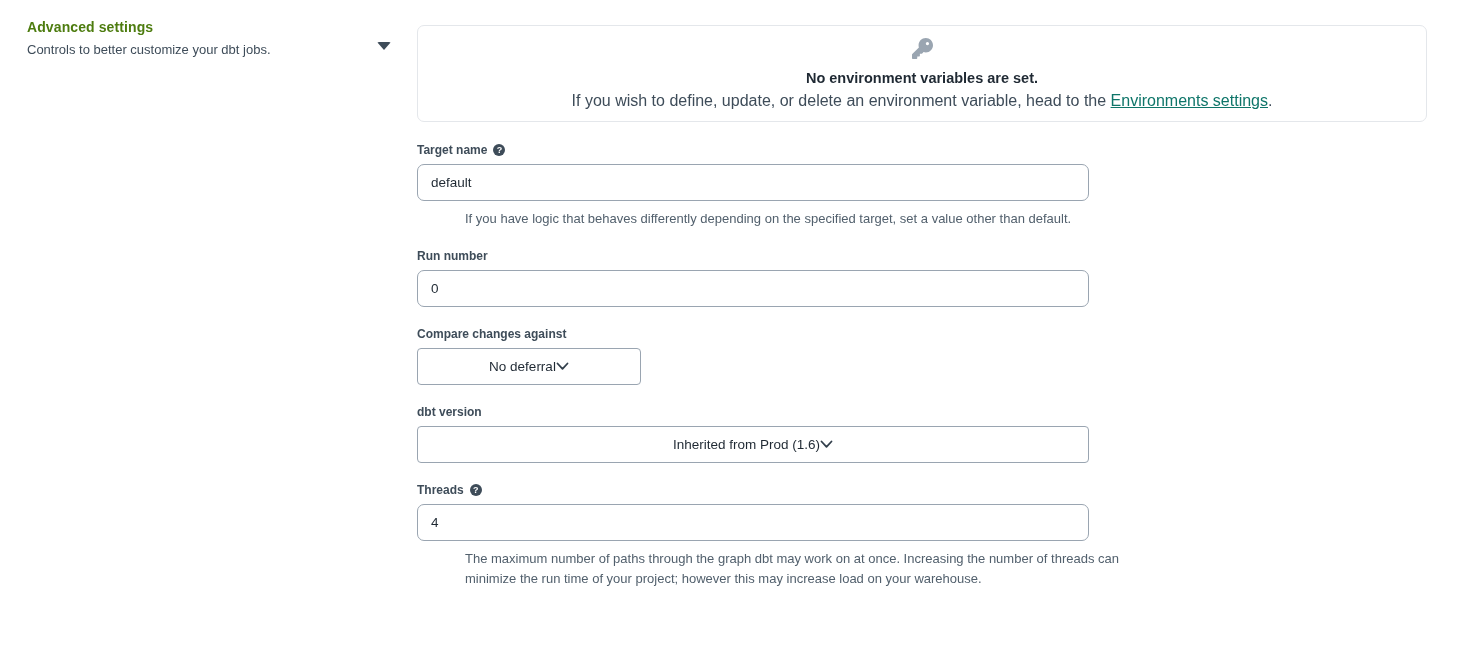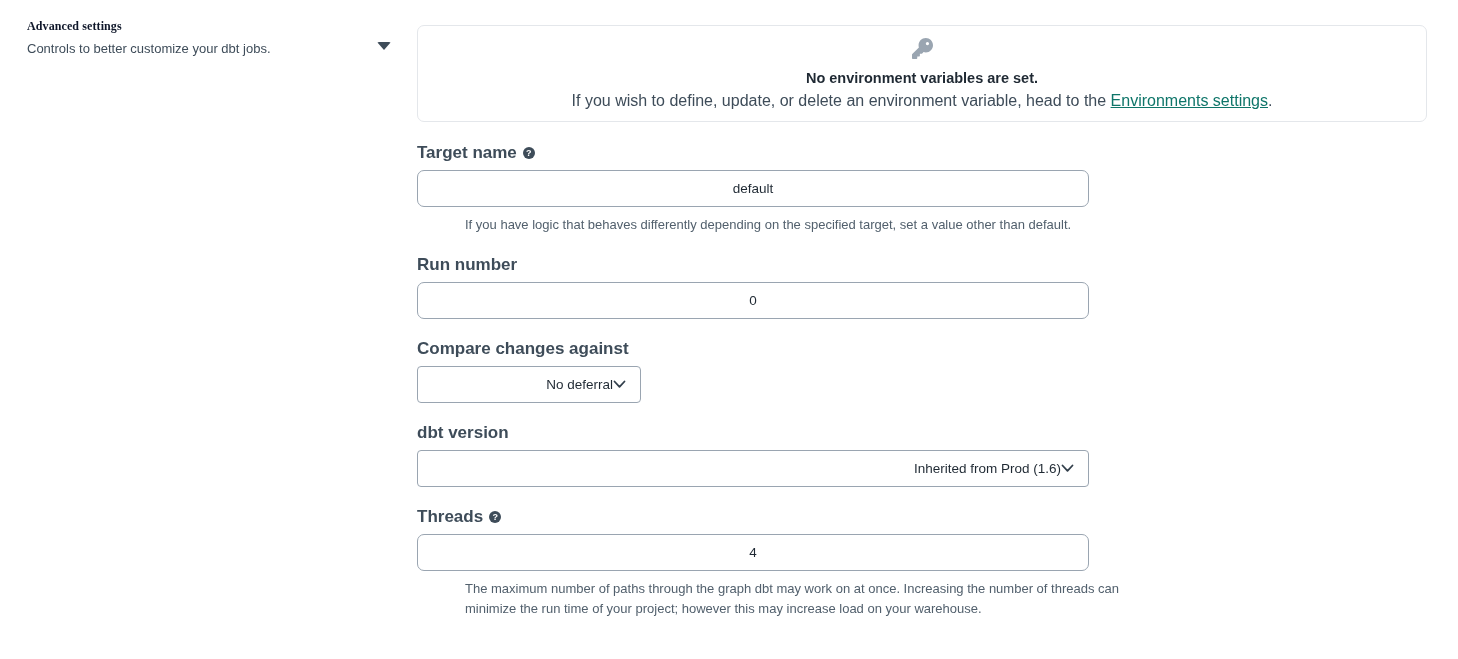--- a/index.html
+++ b/index.html
@@ -7,21 +7,21 @@
   body {
     width: 1458px; height: 659px;
     font-family: "Liberation Sans", sans-serif;
     color: #1f2933;
     overflow: hidden;
   }
   .page { position: relative; width: 1458px; height: 659px; }
 
   
   .header-block { position: absolute; left: 27px; top: 19px; width: 360px; }
-  .page-title { font-size: 12px; font-weight: 700; color: #0f172a; letter-spacing: .1px; font-family: Liberation Serif, serif; }
+  .page-title { font-size: 14px; font-weight: 700; color: #4d7c0f; letter-spacing: .1px; }
   .page-subtitle { margin-top: 7px; font-size: 13px; color: #3e4c59; }
 
   .collapse-toggle {
     position: absolute; left: 374px; top: 36px;
     width: 20px; height: 20px;
     display: flex; align-items: center; justify-content: center;
     cursor: pointer; background: transparent; border: none;
   }
   .triangle-down {
     width: 0; height: 0;
@@ -44,41 +44,41 @@
     background: #ffffff;
   }
   .env-card .key-icon { margin-bottom: 7px; }
   .env-title { font-size: 14.5px; font-weight: 700; color: #1f2933; margin-bottom: 6px; }
   .env-message { font-size: 16px; color: #3e4c59; }
   .env-link { color: #0e7569; text-decoration: underline; cursor: pointer; }
 
   
   .field { margin-bottom: 20px; }
   .label-row { display: flex; align-items: center; gap: 6px; margin-bottom: 7px; }
-  .field-label { font-size: 17px; font-weight: 700; color: #3e4c59; }
+  .field-label { font-size: 12px; font-weight: 700; color: #3e4c59; }
   .help-icon {
     width: 12px; height: 12px; border-radius: 50%;
     background: #3e4c59; color: #ffffff;
     font-size: 9px; font-weight: 700; line-height: 12px;
     display: inline-flex; align-items: center; justify-content: center;
     cursor: pointer;
   }
   .text-input {
     width: 672px; height: 37px;
     border: 1px solid #9aa5b1; border-radius: 7px;
     padding: 0 13px;
     font-family: "Liberation Sans", sans-serif;
     font-size: 13.5px; color: #1f2933;
-    background: #ffffff; outline: none; text-align: center;
+    background: #ffffff; outline: none;
   }
   .select-box {
     height: 37px;
     border: 1px solid #9aa5b1; border-radius: 4px;
     padding: 0 14px;
-    display: flex; align-items: center; justify-content: flex-end;
+    display: flex; align-items: center; justify-content: center;
     font-size: 13.5px; color: #1f2933;
     background: #ffffff; cursor: pointer;
   }
   .select-box.full { width: 672px; }
   .select-box.small { width: 224px; }
   .helper-text {
     margin-top: 8px;
     font-size: 13px; color: #52606d; line-height: 1.55; margin-left: 48px;
   }
   .helper-text.wrap { max-width: 680px; }

